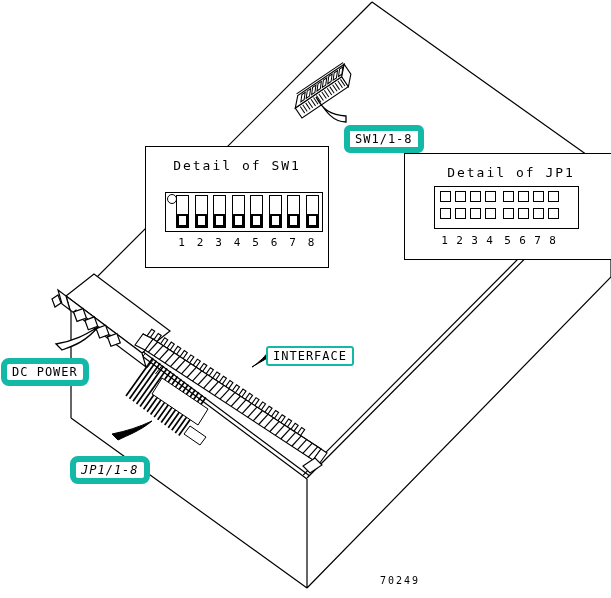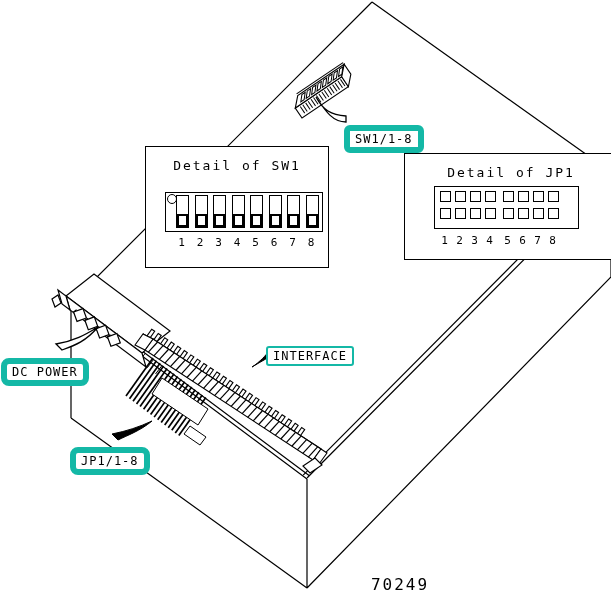--- a/index.html
+++ b/index.html
@@ -29,23 +29,23 @@
   .jp-row{display:flex;gap:4px;margin-bottom:6px;}
   .jp-sq{width:11px;height:11px;border:1.4px solid #000;box-sizing:border-box;background:#fff;}
   .jp-row :nth-child(5), #jp1-nums :nth-child(5){margin-left:3px;}
   #jp1-nums{left:34px;top:81px;gap:4px;}
   #jp1-nums span{width:11px;text-align:center;display:inline-block;}
   .callout{position:absolute;background:#fff;border:6px solid #14b8a6;border-radius:6px;
     padding:0 5px;font-size:12px;letter-spacing:1px;line-height:16px;white-space:nowrap;z-index:5;margin-top:16px;}
   #callout-sw1{left:344px;top:109px;}
   #callout-dc{left:1px;top:342px;border-radius:8px;}
   #callout-interface{left:266px;top:330px;border-radius:3px;border-width:2.5px;}
-  #callout-jp1{left:70px;top:431px;border-radius:8px;}
+  #callout-jp1{left:70px;top:440px;border-radius:8px;font-style:italic;}
   #fig-number{position:absolute;left:350px;top:575px;width:100px;text-align:center;
-    font-size:16px;letter-spacing:2px;}
+    font-size:10px;letter-spacing:2px;}
 </style>
 </head>
 <body>
 
 <div id="canvas">
 
   <svg id="art" width="611" height="598" viewBox="0 0 611 598">
 
     <g stroke="#000" fill="none" stroke-width="1.2">
       <path d="M372,2 L611,172 M372,2 L71,303"></path>

